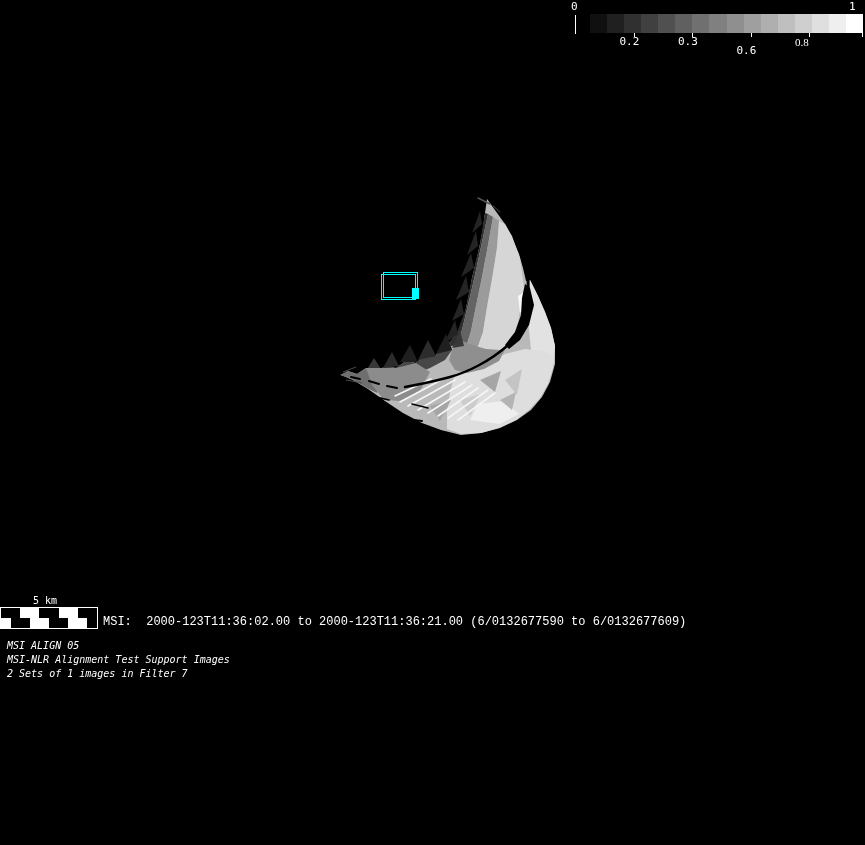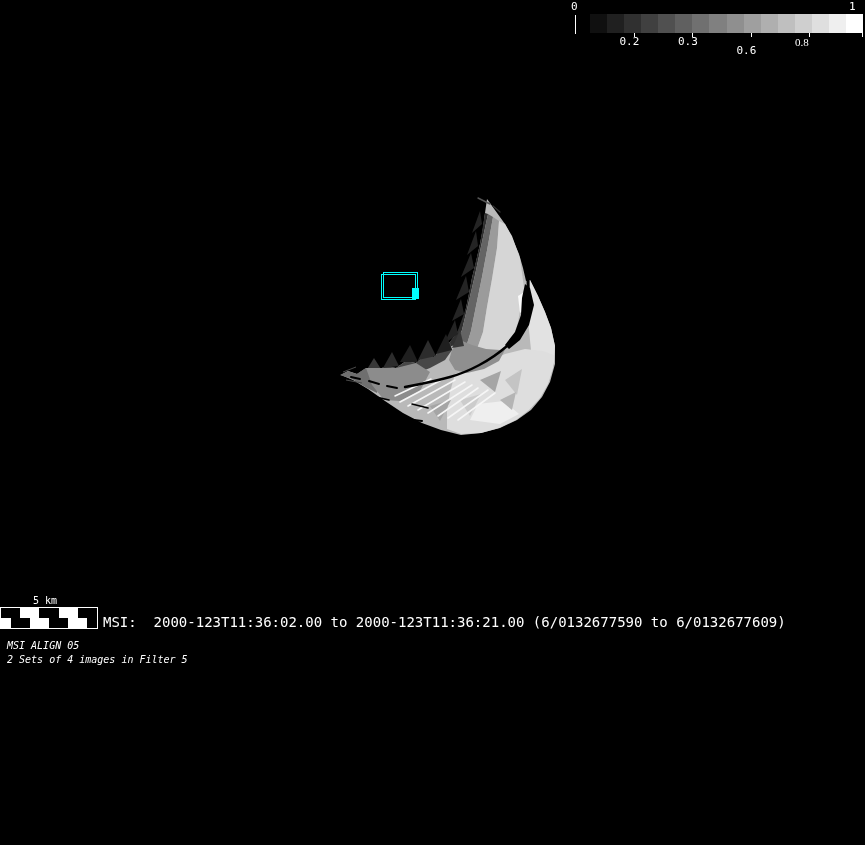--- a/index.html
+++ b/index.html
@@ -43,21 +43,21 @@
   #scalebar{left:0;top:607px;width:96px;height:20px;border:1px solid #fff;}
   #scalebar .row{width:100%;height:10px;}
   #scalebar .row.top{
     background:repeating-linear-gradient(90deg,#000 0 19.2px,#fff 19.2px 38.4px);
   }
   #scalebar .row.bot{
     background:repeating-linear-gradient(90deg,#fff 0 9.6px,#000 9.6px 28.8px,#fff 28.8px 38.4px);
   }
 
   
-  #status-line{left:103px;top:616px;font-size:14px;line-height:13px;}
+  #status-line{left:103px;top:616px;font-size:12px;line-height:13px;font-family:Liberation Mono, monospace;}
   #info-block{left:7px;top:639px;font-size:10px;line-height:14px;font-style:italic;}
 </style>
 </head>
 <body>
 
 <div id="colorbar" class="abs">
   <div id="cb-min" class="abs txt">0</div>
   <div id="cb-zeroline" class="abs"></div>
   <div id="cb-bar" class="abs">
       <div class="cell" style="background: rgb(16, 16, 16);"></div>
@@ -183,14 +183,15 @@
 <div id="scalebar-label" class="abs txt">5 km</div>
 <div id="scalebar" class="abs">
   <div class="row top"></div>
   <div class="row bot"></div>
 </div>
 
 <div id="status-line" class="abs txt">MSI:  2000-123T11:36:02.00 to 2000-123T11:36:21.00 (6/0132677590 to 6/0132677609)</div>
 
 <div id="info-block" class="abs">
   <div class="txt">MSI ALIGN 05</div>
-  <div class="txt">2 Sets of 4 images in Filter 5</div>
+  <div class="txt">MSI-NLR Alignment Test Support Images</div>
+  <div class="txt">2 Sets of 1 images in Filter 7</div>
 </div>
 
 </body></html>

